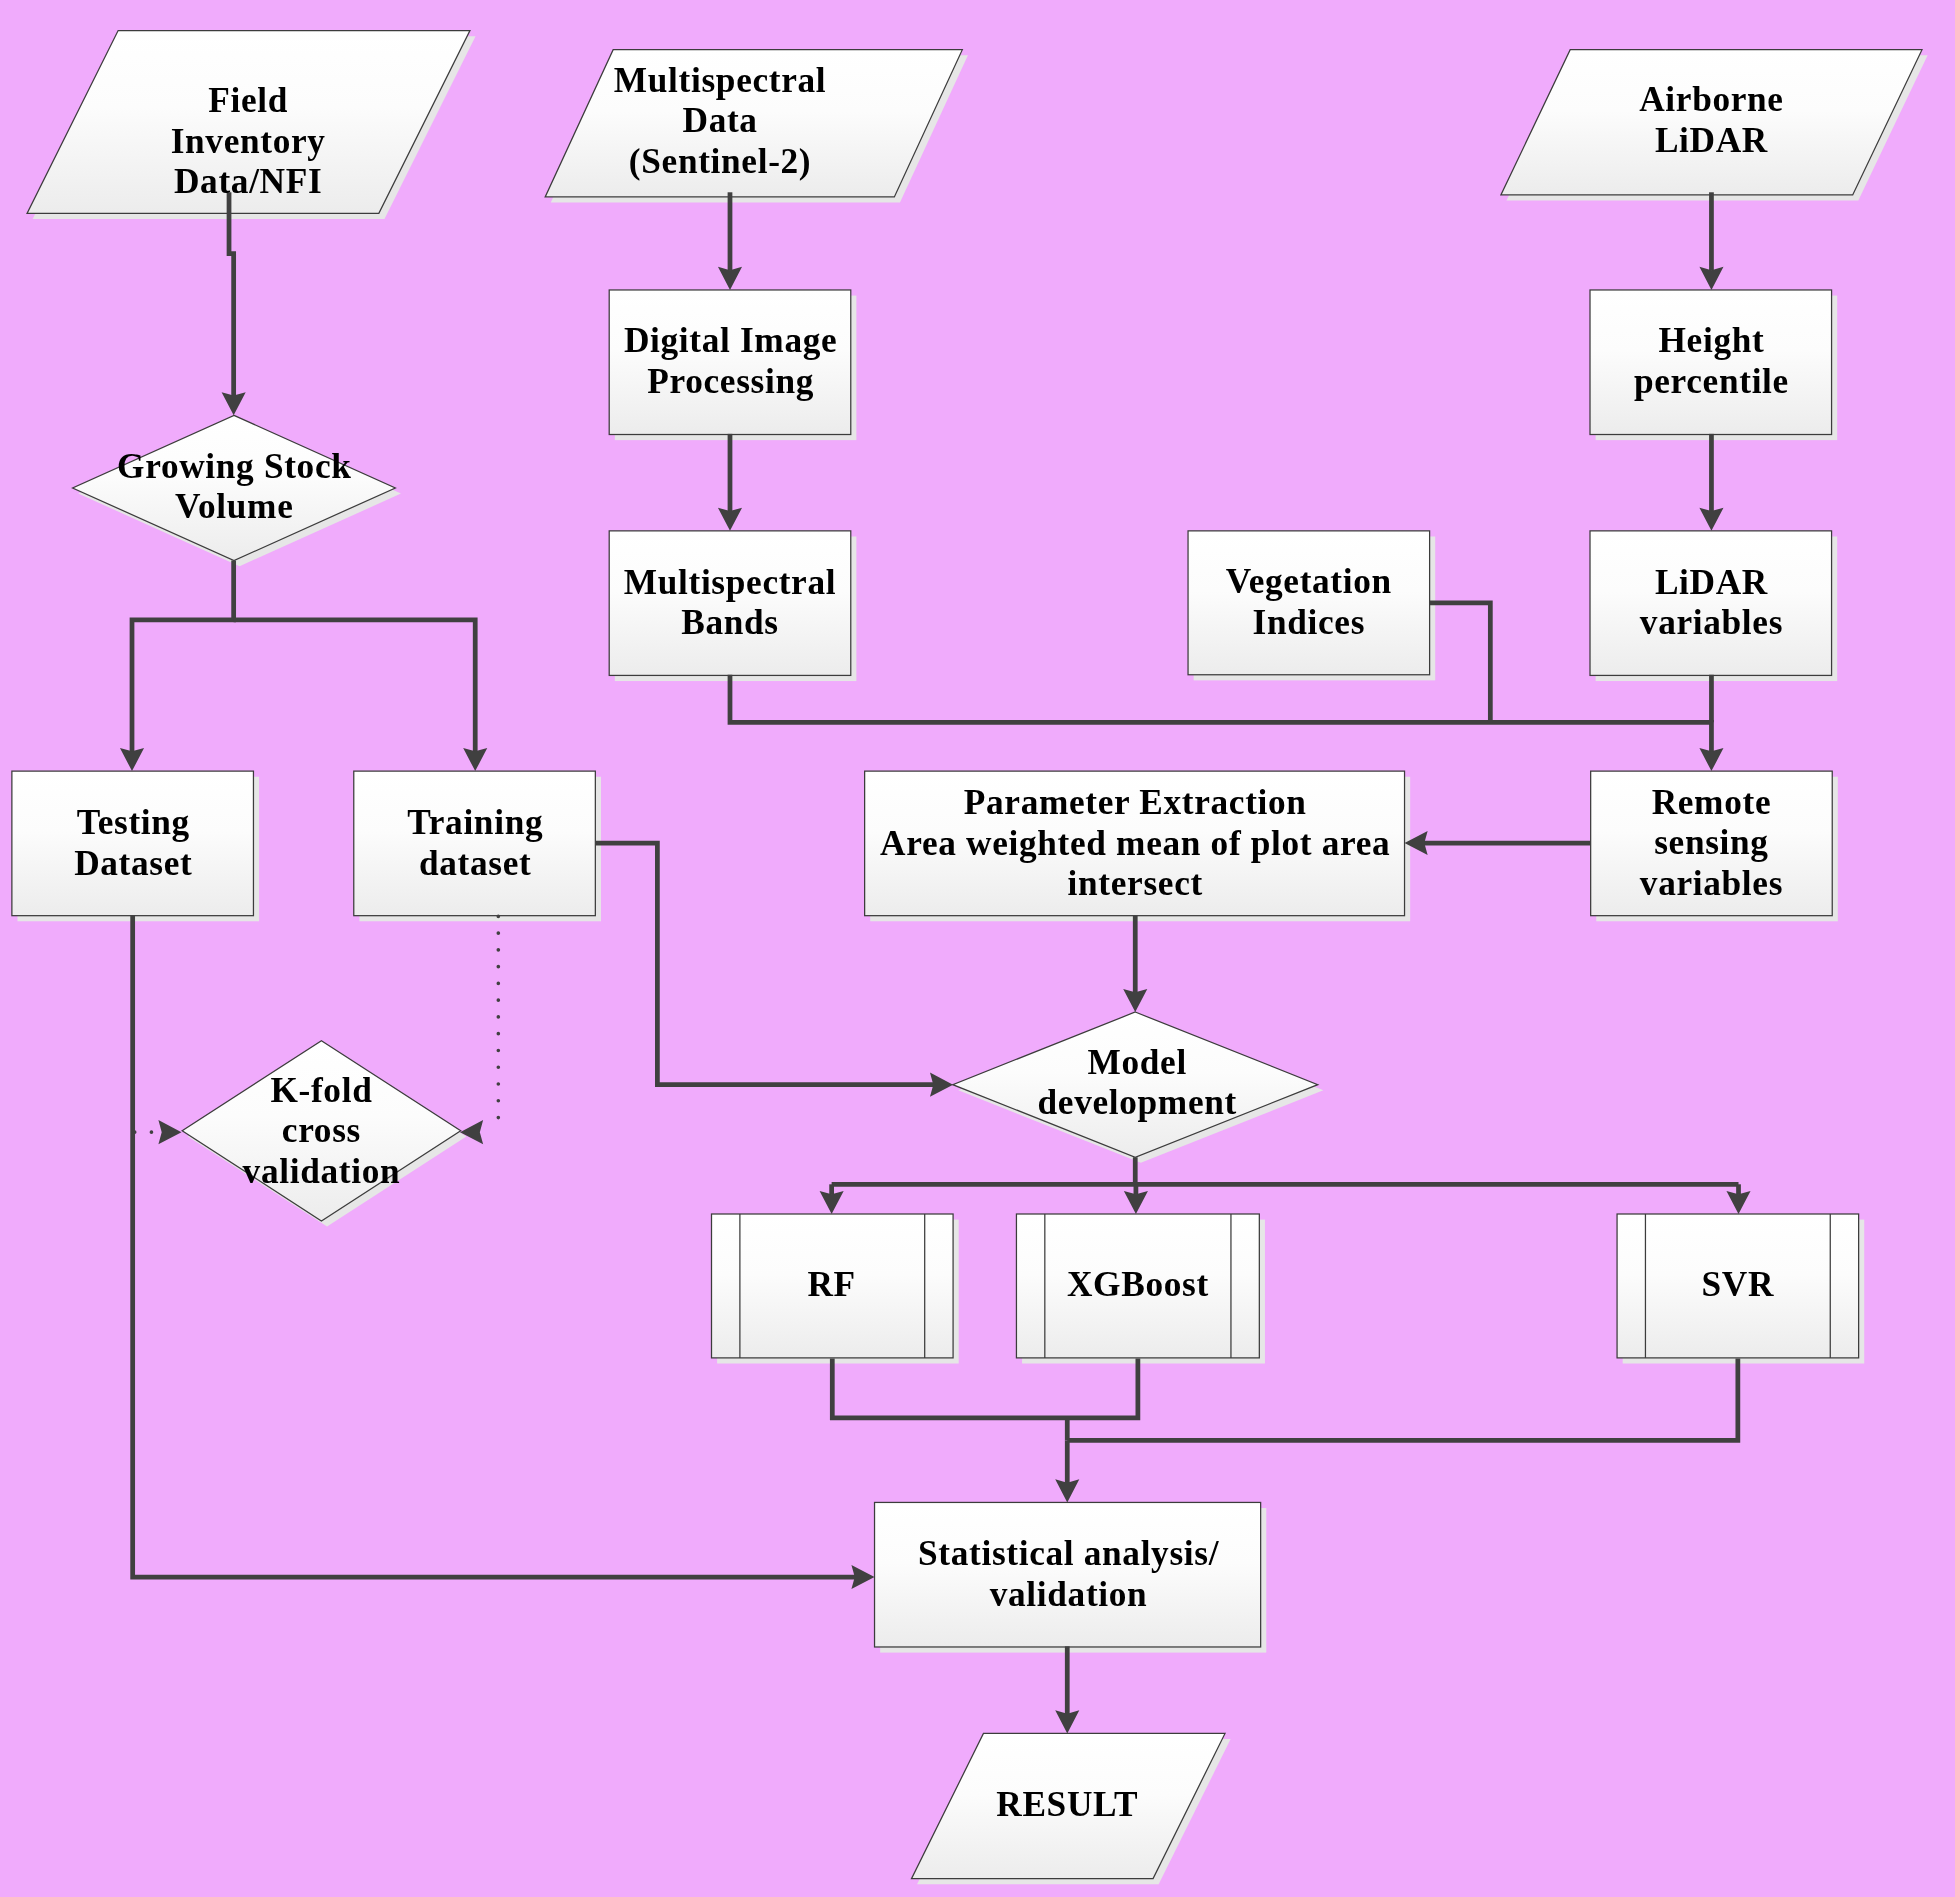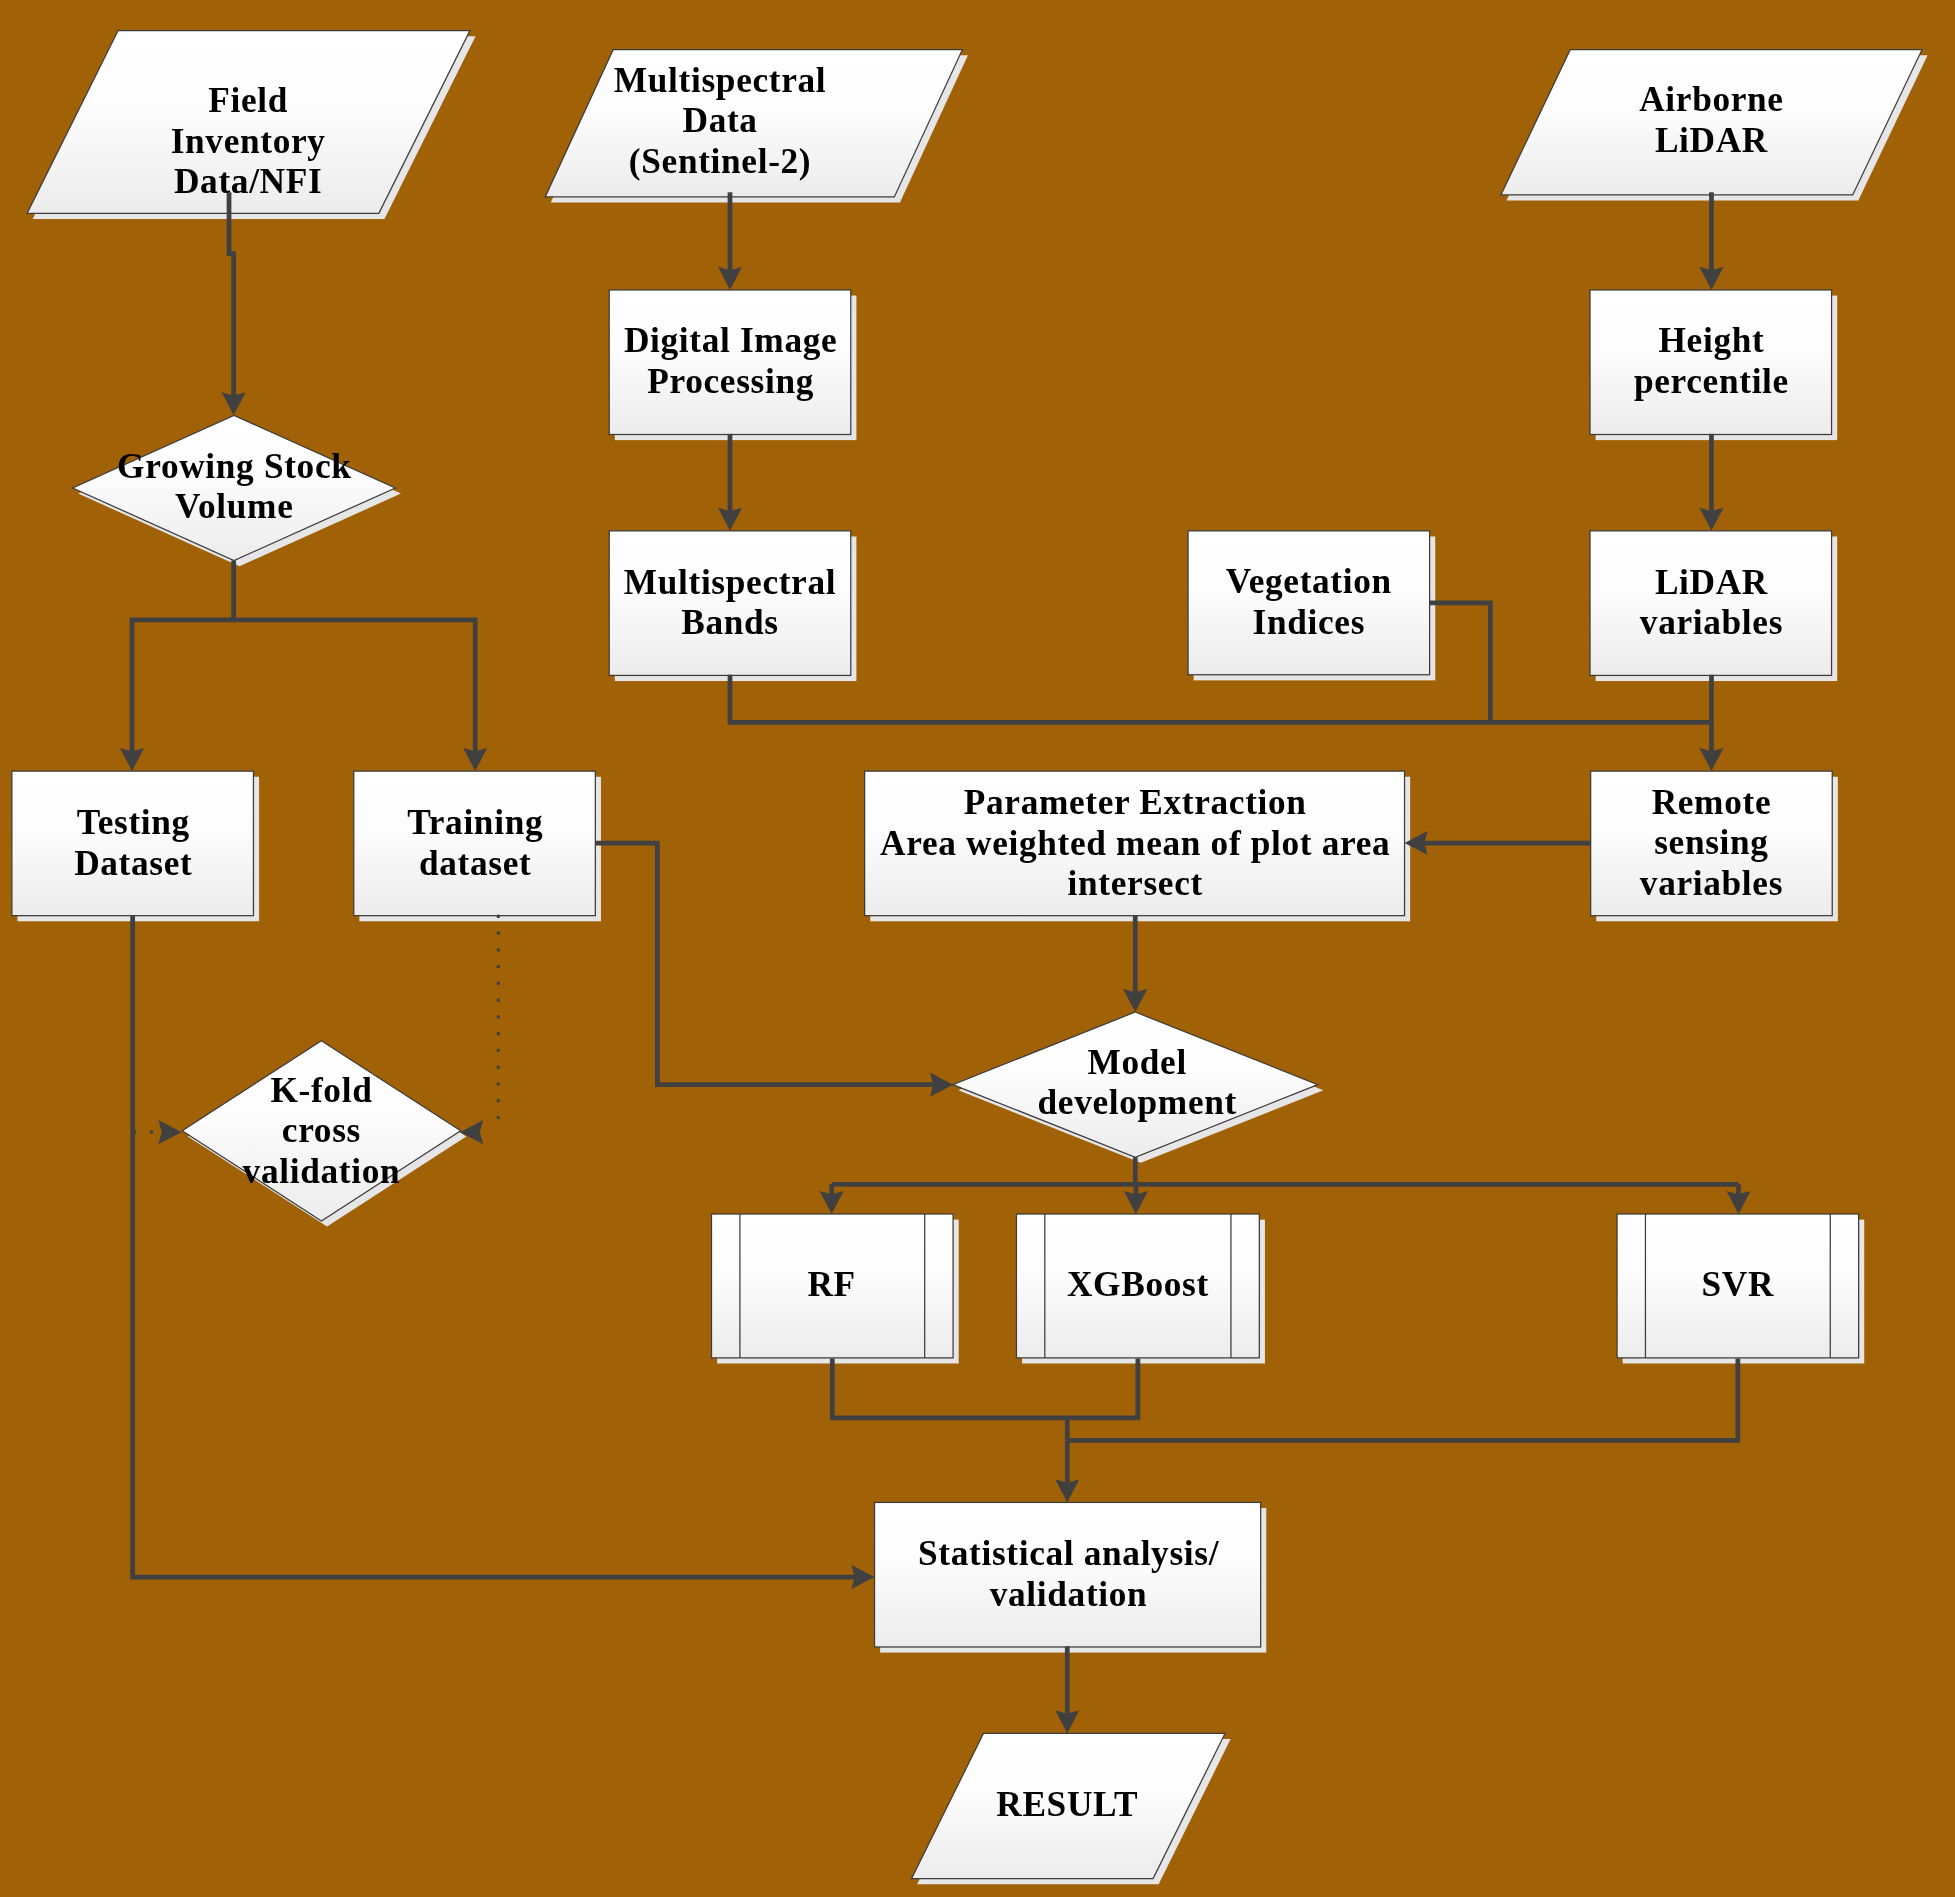--- a/index.html
+++ b/index.html
@@ -1,20 +1,20 @@
 <!DOCTYPE html>
 <html style="font-size:10.6px"><head>
 <meta charset="utf-8">
 <title>Flowchart</title>
 <style>
   html,body{margin:0;padding:0;background:#ffffff;}
   body{width:1955px;height:1898px;overflow:hidden;
        font-family:"Liberation Serif",serif;
        -webkit-font-smoothing:antialiased;}
-  #stage{position:relative;width:1955px;height:1898px;background:#a16207;}
+  #stage{position:relative;width:1955px;height:1898px;background:#f0abfc;}
   svg#flow{position:absolute;left:0;top:0;width:1955px;height:1898px;display:block;
            shape-rendering:geometricPrecision;}
   text.nodetext{font-family:"Liberation Serif",serif;font-weight:bold;fill:#000000;
                 text-anchor:middle;}
 </style>
 </head>
 <body>
 
 <div id="stage">
   <svg id="flow" viewBox="0 0 2962 2875" preserveAspectRatio="xMidYMid meet" xmlns="http://www.w3.org/2000/svg">

